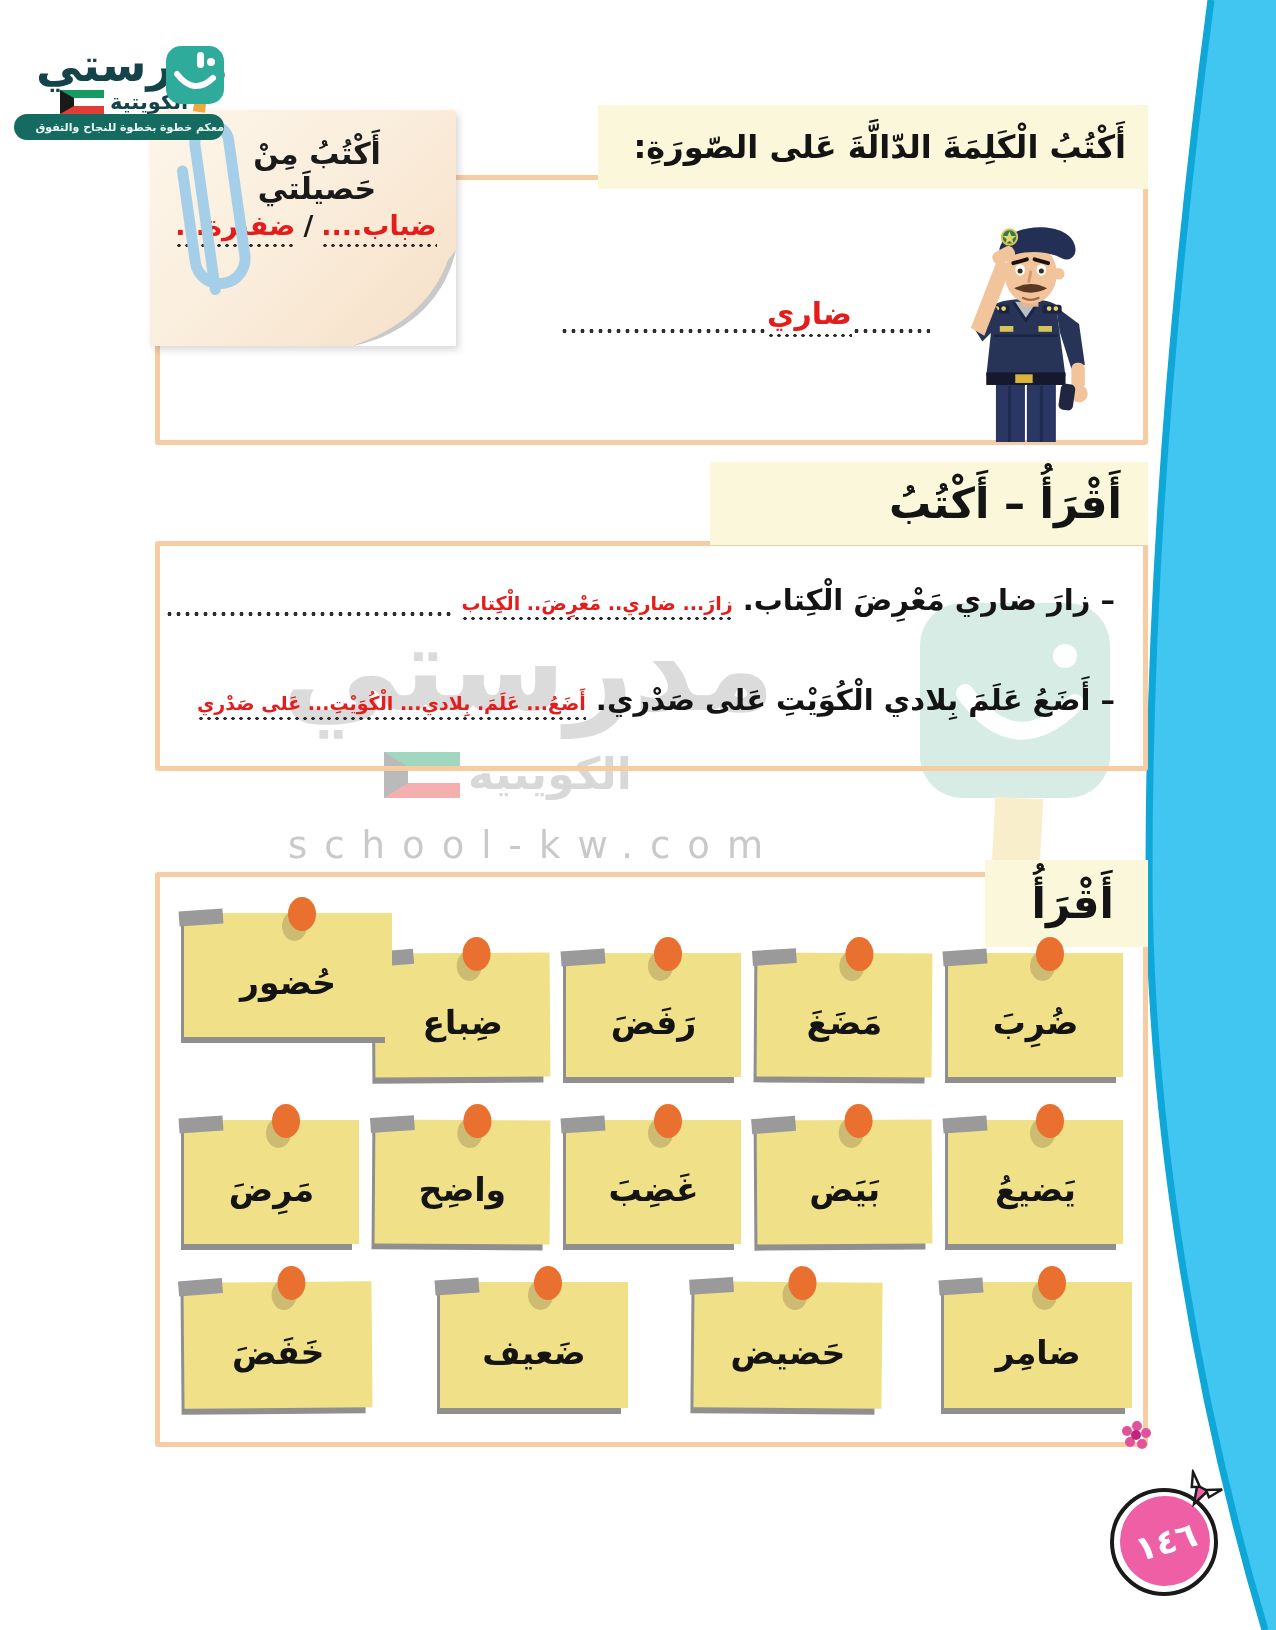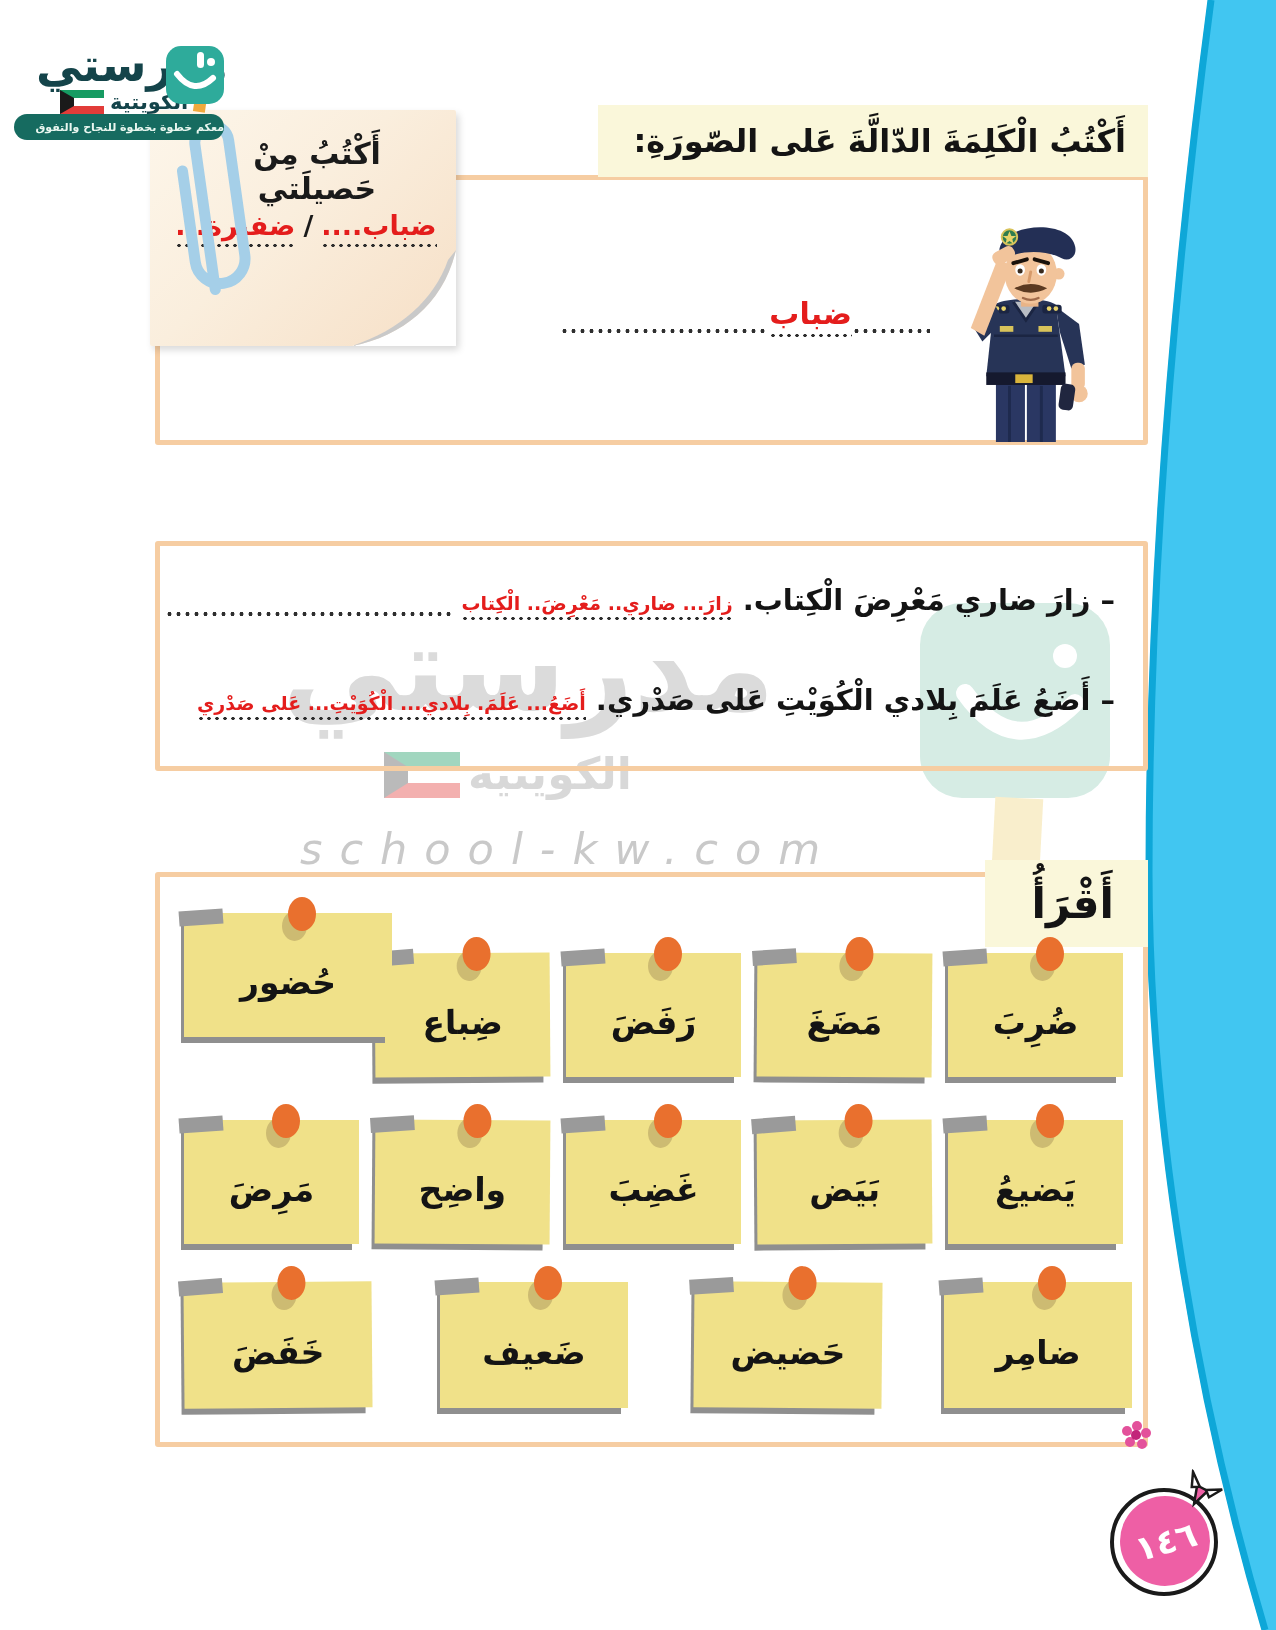--- a/index.html
+++ b/index.html
@@ -25,37 +25,37 @@
     background:#166b60; border-radius:13px; color:#eaf7f0;
     font-size:11px; font-weight:bold; display:flex; align-items:center; justify-content:flex-start;
     direction:rtl; white-space:nowrap;
   }
 
   
   .wm { position:absolute; z-index:1; }
   .wm-brand { left:282px; top:600px; font-size:118px; font-weight:bold; color:#dbdbdb; direction:rtl; }
   .wm-sub   { left:468px; top:748px; font-size:44px; font-weight:bold; color:#d8d8d8; }
   .wm-flag  { left:384px; top:752px; opacity:.4; }
-  .wm-site  { left:300px; top:824px; font-size:43px; color:#c9c9c9; letter-spacing:17px; font-weight:500;font-style:italic; }
+  .wm-site  { left:288px; top:824px; font-size:37px; color:#c9c9c9; letter-spacing:17px; font-weight:500; }
   .wm-icon  { left:915px; top:598px; opacity:.85; }
 
   
   .frame {
     position:absolute; border:5px solid #f6cda2; border-radius:3px;
     background:transparent; z-index:2;
   }
   .frame1 { left:155px; top:175px; width:993px; height:270px; }
   .frame2 { left:155px; top:541px; width:993px; height:230px; }
   .frame3 { left:155px; top:872px; width:993px; height:575px; }
   .hdr {
     position:absolute; background:#faf7da; z-index:3;
     display:flex; align-items:center; direction:rtl;
     font-weight:bold; color:#141414;
   }
-  .hdr1 { left:598px; top:105px; width:550px; height:72px; font-size:32px; padding-right:22px; }
+  .hdr1 { left:598px; top:105px; width:550px; height:84px; font-size:32px; padding-right:22px; }
   .hdr2 { left:710px; top:462px; width:438px; height:83px; font-size:42px; padding-right:26px; }
   .hdr3 { left:985px; top:860px; width:163px; height:87px; font-size:42px; padding-right:34px; }
 
   
   .hint-note {
     position:absolute; left:150px; top:110px; width:306px; height:236px; z-index:4;
     background:linear-gradient(135deg,#fdf6ea 0%, #faeedd 45%, #f6dfc6 100%);
     border-radius:2px; box-shadow:3px 4px 7px rgba(0,0,0,.15);
   }
   .hint-title {
@@ -165,20 +165,23 @@
     <path d="M50,95 Q100,165 160,105" fill="none" stroke="#ffffff" stroke-width="18" stroke-linecap="round"></path>
     <rect x="78" y="200" width="48" height="88" fill="#f8ecc4" transform="rotate(3 102 244)"></rect>
   </svg>
 
   <div class="frame frame1"></div>
   <div class="frame frame2"></div>
   <div class="frame frame3"></div>
 
   <div class="hdr hdr1">
     <span>أَكْتُبُ الْكَلِمَةَ الدّالَّةَ عَلى الصّورَةِ:</span>
+  </div>
+  <div class="hdr hdr2">
+    <span>أَقْرَأُ – أَكْتُبُ</span>
   </div>
   <div class="hdr hdr3">
     <span>أَقْرَأُ</span>
   </div>
 
   <div class="logo">
     <span class="logo-brand">مدرستي</span>
     <svg class="logo-flag" width="44" height="24" viewBox="0 0 44 24">
       <rect x="0" y="0" width="44" height="8" fill="#169b62"></rect>
       <rect x="0" y="8" width="44" height="8" fill="#ffffff"></rect>
@@ -209,21 +212,21 @@
       <path d="M104,0 C92,52 52,86 0,96 L104,96 Z" fill="#ffffff"></path>
       <path d="M104,0 C92,52 52,86 0,96 C48,80 82,50 96,10 Z" fill="#c9c9c9"></path>
     </svg>
     <svg class="paperclip" width="84" height="210" viewBox="0 0 84 210">
       <path d="M40,186 L40,40 a17,17 0 0 1 34,0 L74,156 a25,25 0 0 1 -50,0 L24,64" fill="none" stroke="#a5cfe8" stroke-width="11" stroke-linecap="round"></path>
     </svg>
   </div>
 
   <div class="q1-answer">
     <span class="dotseg" style="width:78px;"></span>
-    <span class="red-ink dotted-bg">ضباب</span>
+    <span class="red-ink dotted-bg">ضاري</span>
     <span class="dotseg fillerdots"></span>
   </div>
 
   <svg class="policeman" width="156" height="232" viewBox="0 0 160 240">
 
     <path d="M114,100 L138,118 L144,160 L130,164 L118,126 Z" fill="#273457"></path>
     <rect x="130" y="158" width="14" height="28" rx="6" fill="#f2c49b"></rect>
     <circle cx="138" cy="190" r="9" fill="#f2c49b"></circle>
 
     <rect x="52" y="178" width="30" height="62" fill="#2a3763"></rect>

